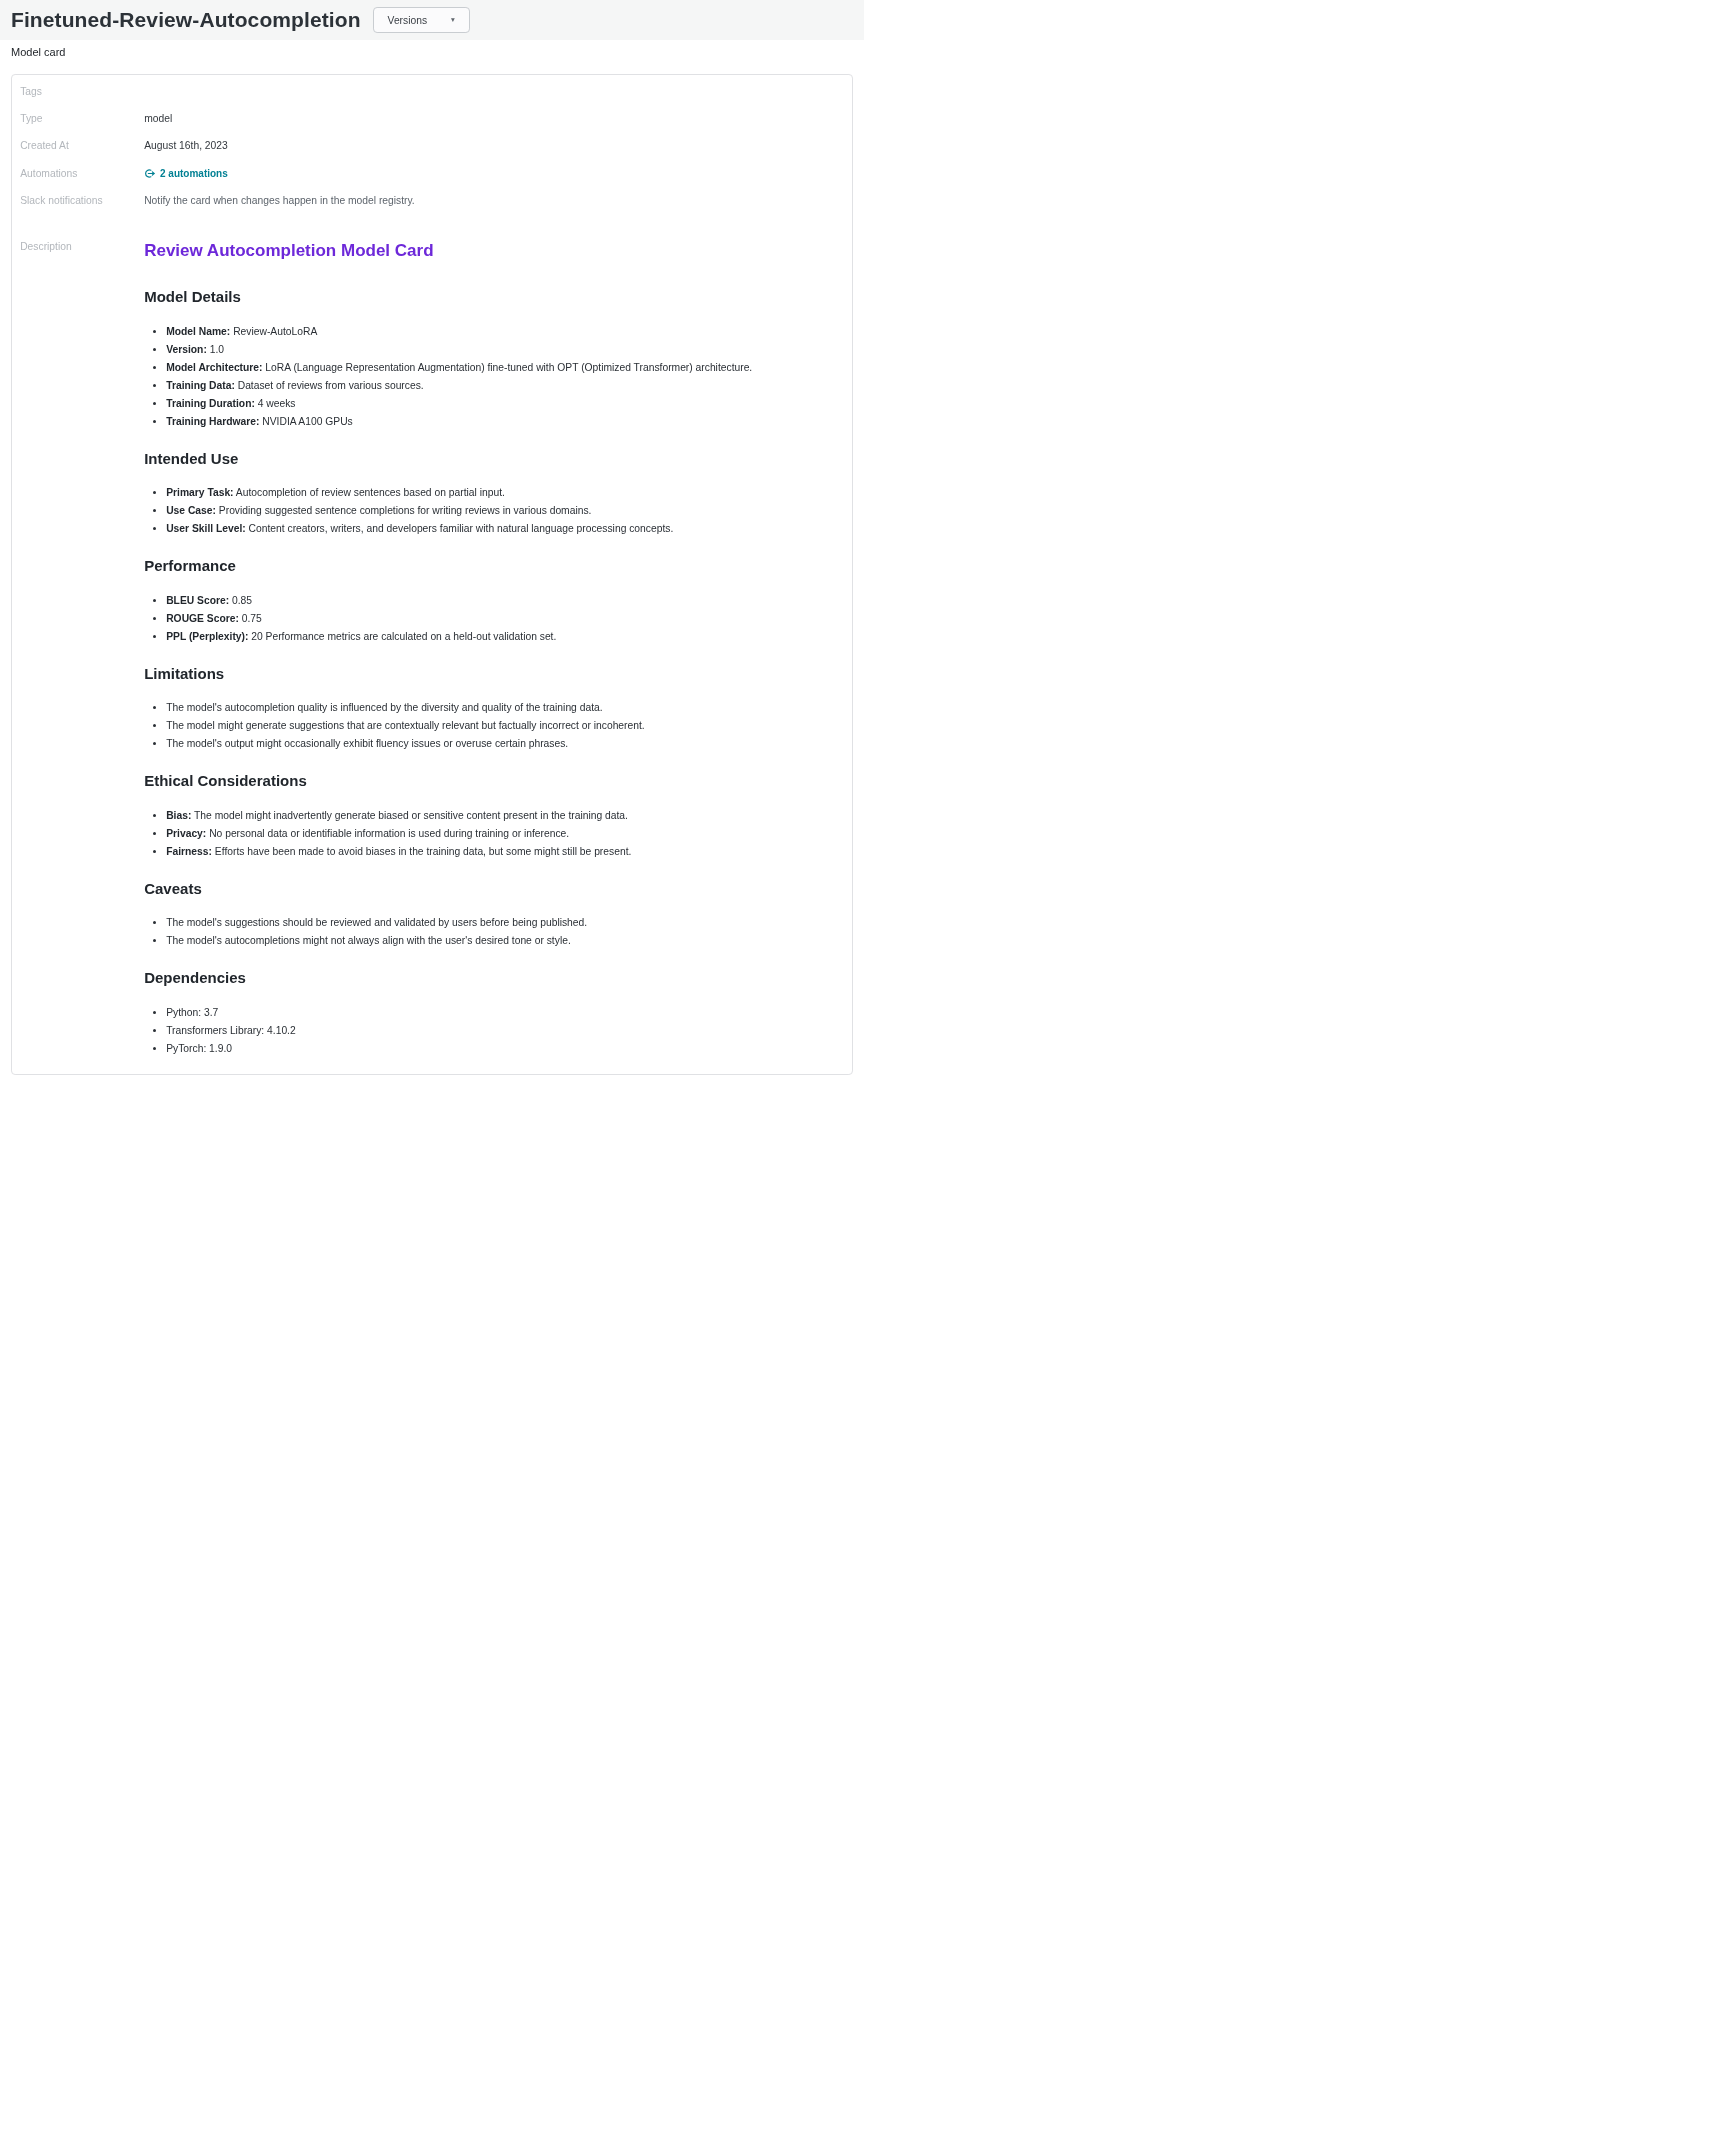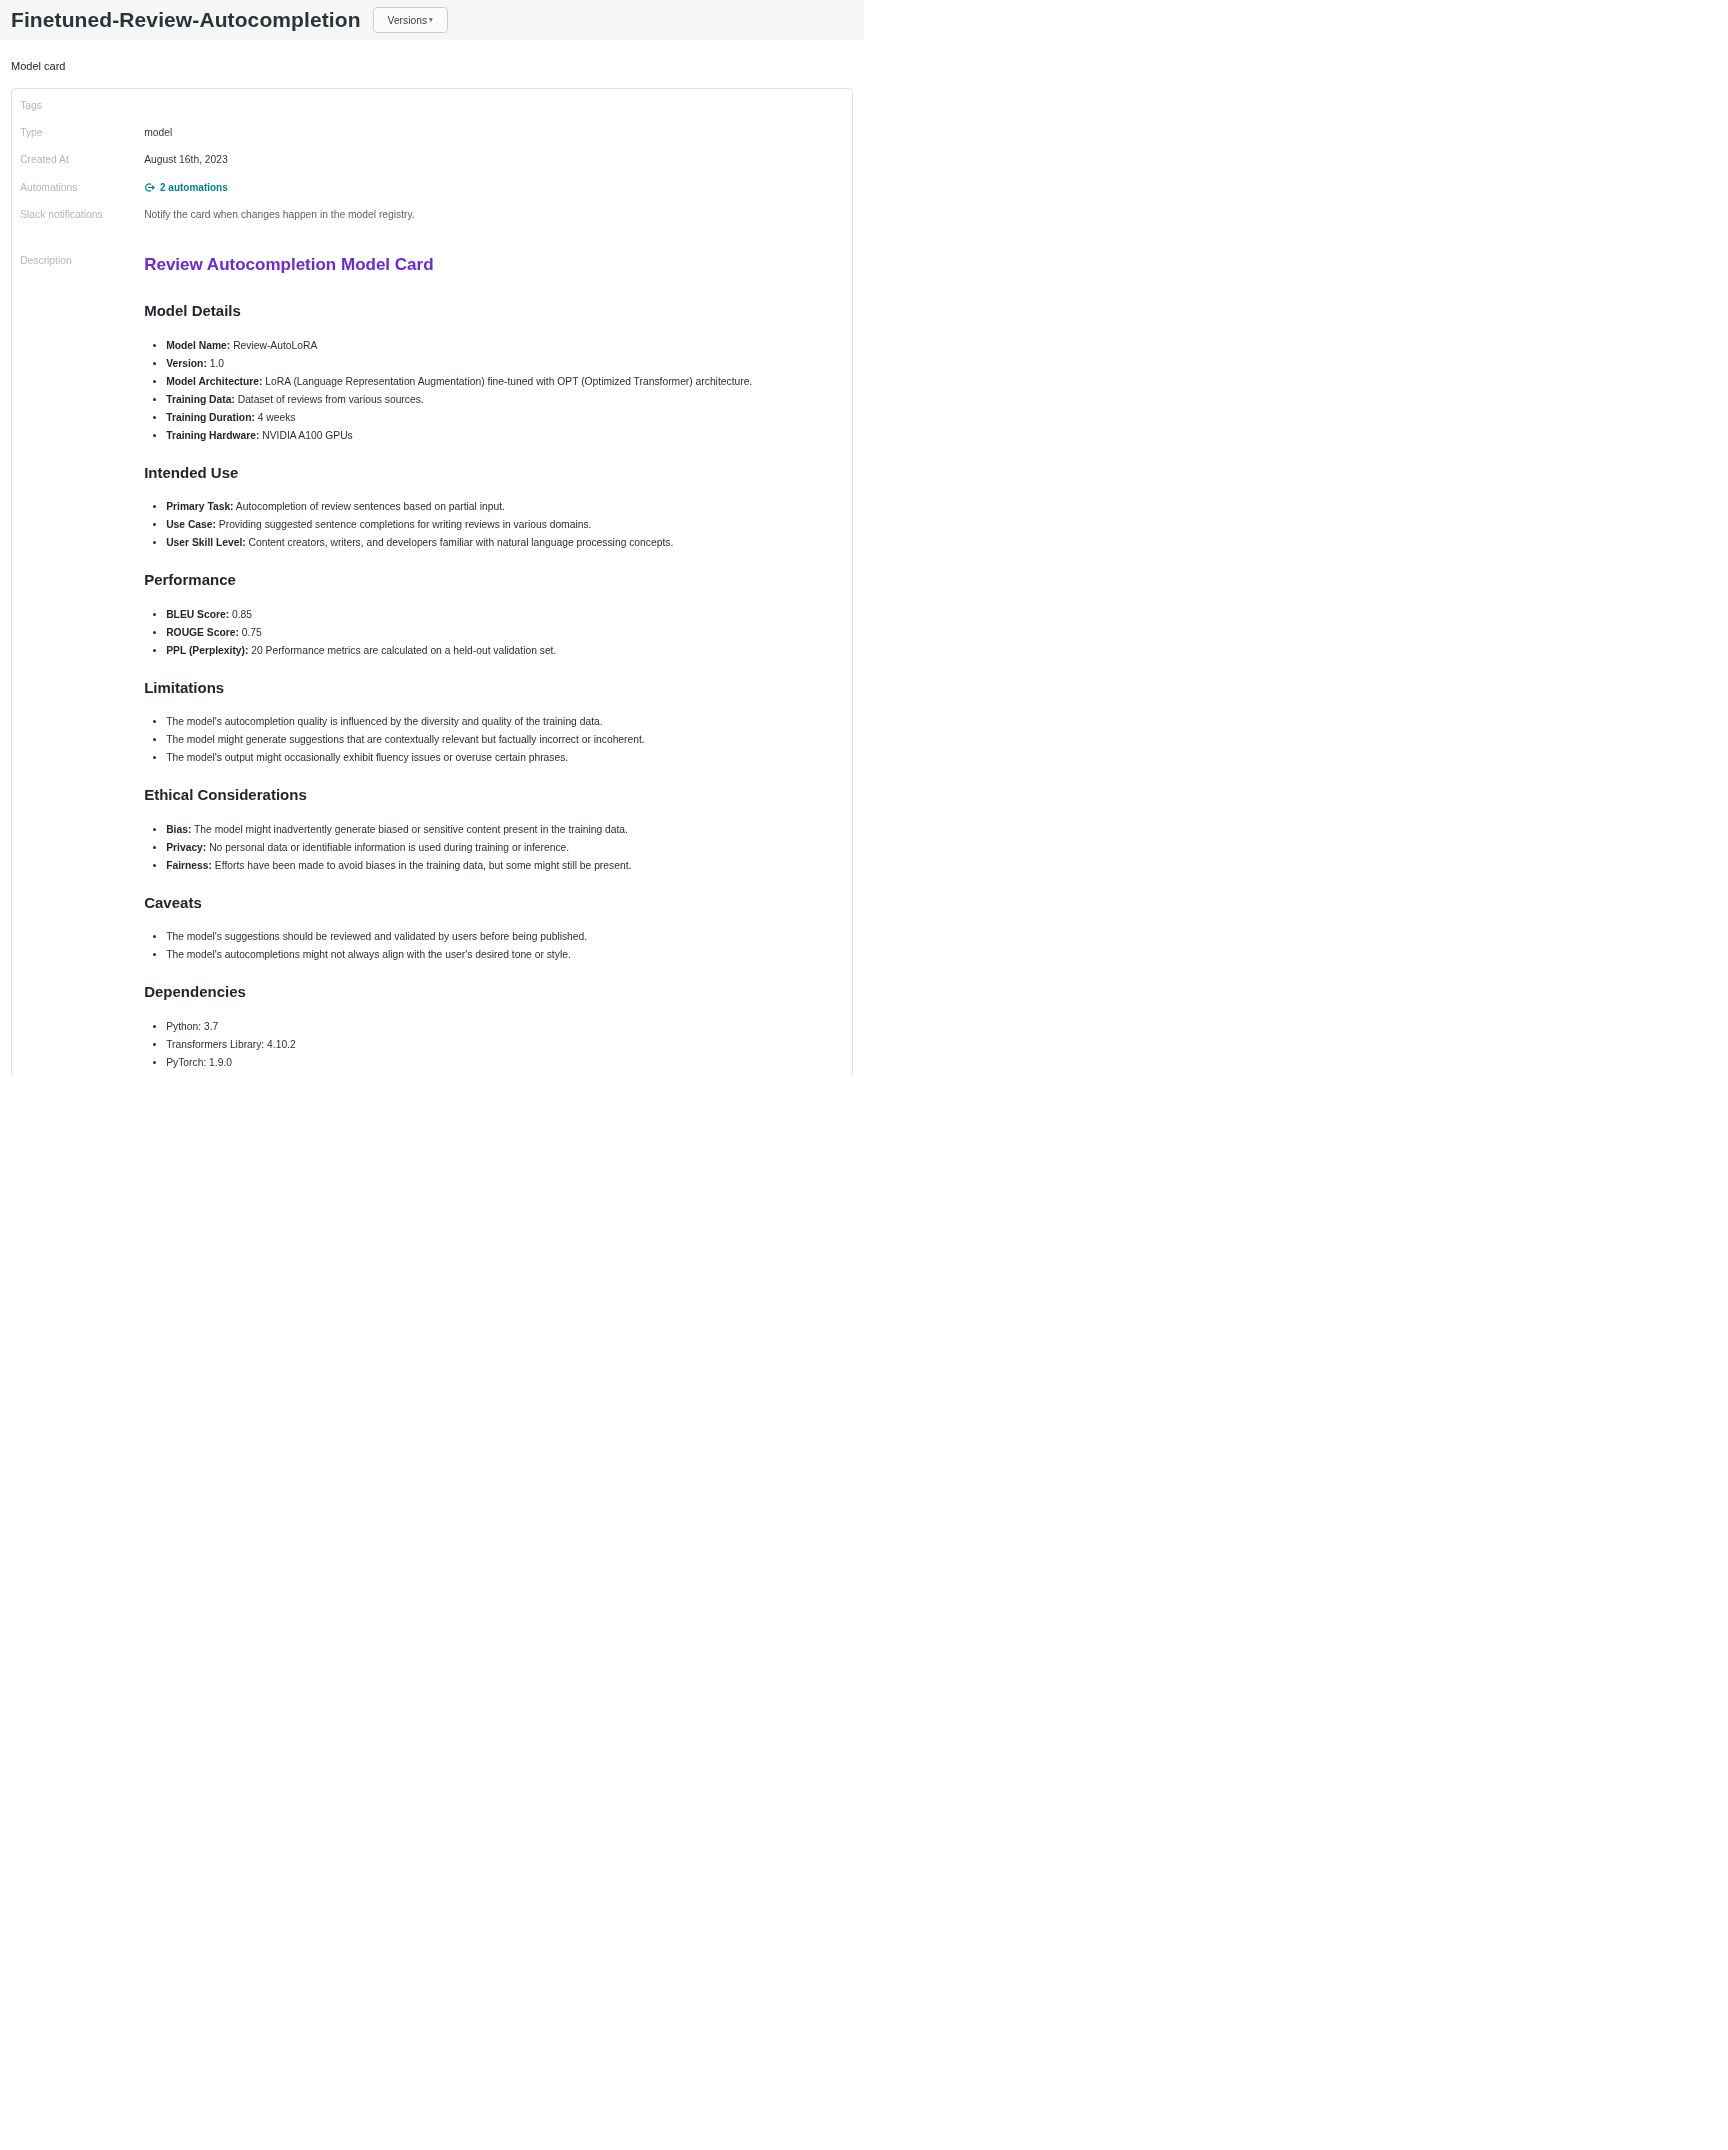--- a/index.html
+++ b/index.html
@@ -16,26 +16,26 @@
     display:flex; align-items:center;
     padding:0 11px;
   }
   .title {
     margin:0; font-size:21px; font-weight:700; color:#2c3238; letter-spacing:0.1px;
   }
   .versions-btn {
     margin-left:12.3px; height:26px; padding:0 13.7px;
     background:#fbfbfc; border:0.7px solid #c9cdd1; border-radius:4.1px;
     font-family:inherit; font-size:10.3px; color:#3c4147;
-    display:inline-flex; align-items:center; gap:2px; cursor:pointer;
+    display:inline-flex; align-items:center; gap:24px; cursor:pointer;
   }
   .caret { font-size:7.5px; color:#60666d; line-height:1; }
   
   .page { padding:0 11px; }
-  .section-label { margin-top:20px; font-size:11px; color:#23272c; line-height:13.7px; }
+  .section-label { margin-top:6px; font-size:11px; color:#23272c; line-height:13.7px; }
   .panel {
     margin-top:14.4px;
     border:0.7px solid #e0e1e4; border-radius:4.1px;
     padding:9.6px 16.5px 16.5px 8.2px;
   }
   .field-row { display:flex; align-items:flex-start; min-height:27.4px; }
   .field-label {
     flex:0 0 124px; width:124px;
     font-size:10.3px; color:#b3b7bc; line-height:13.7px;
   }

